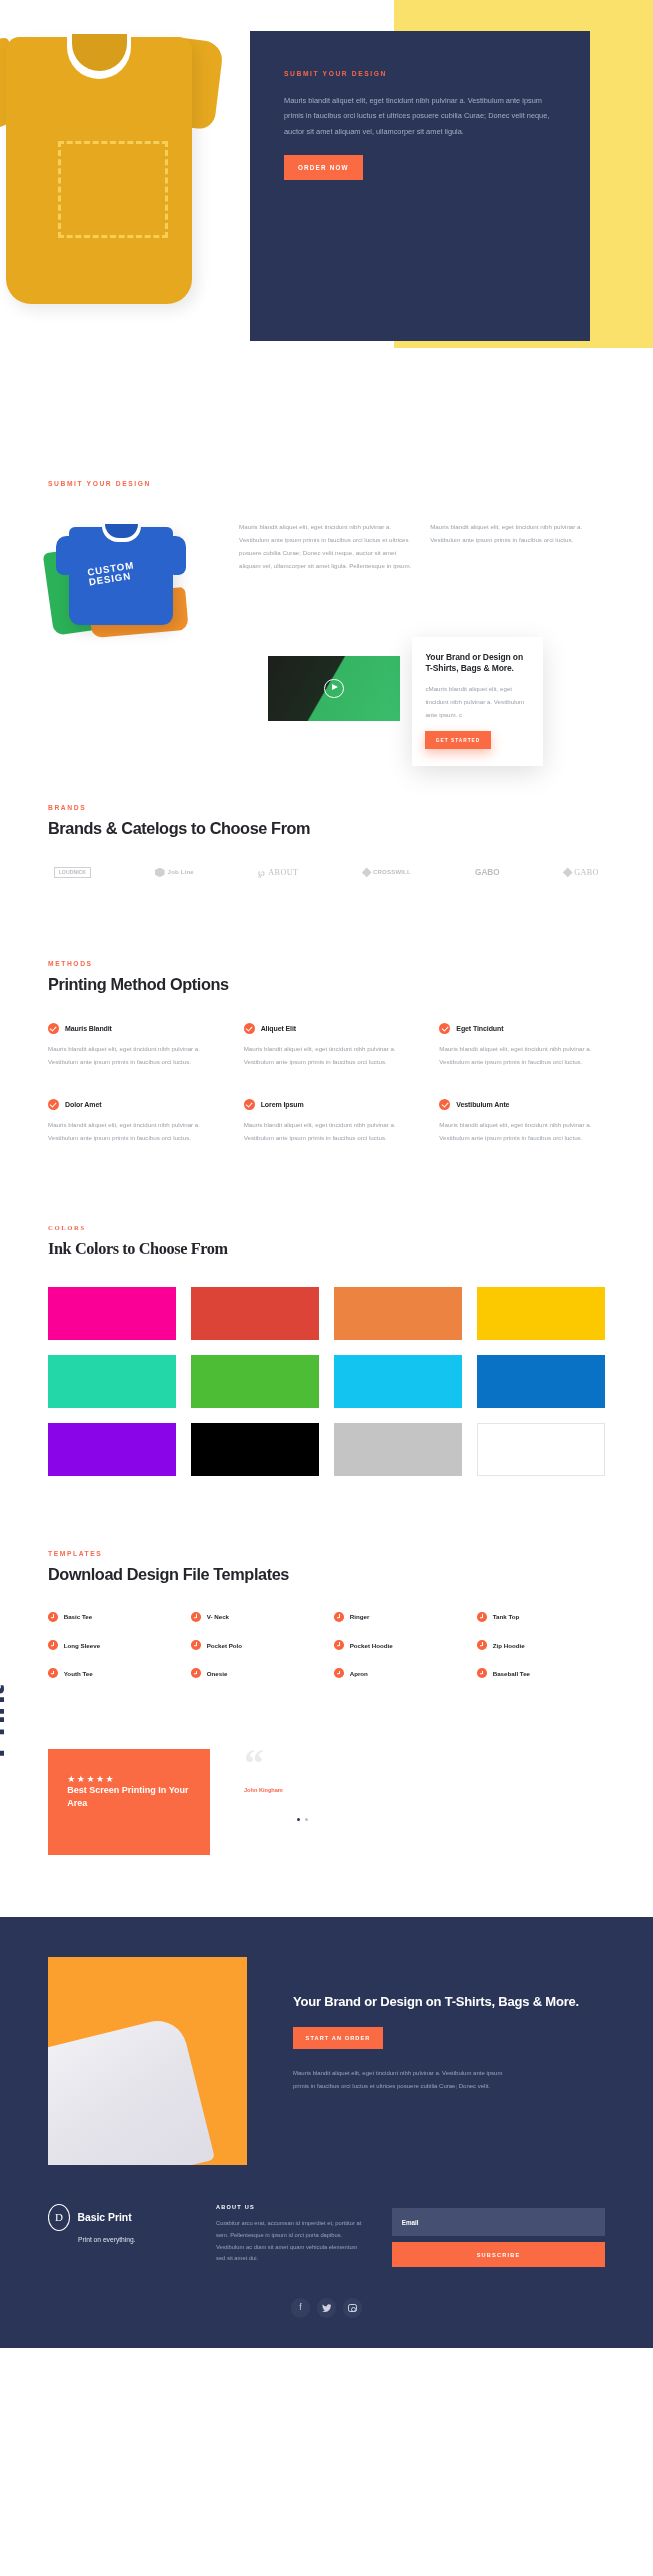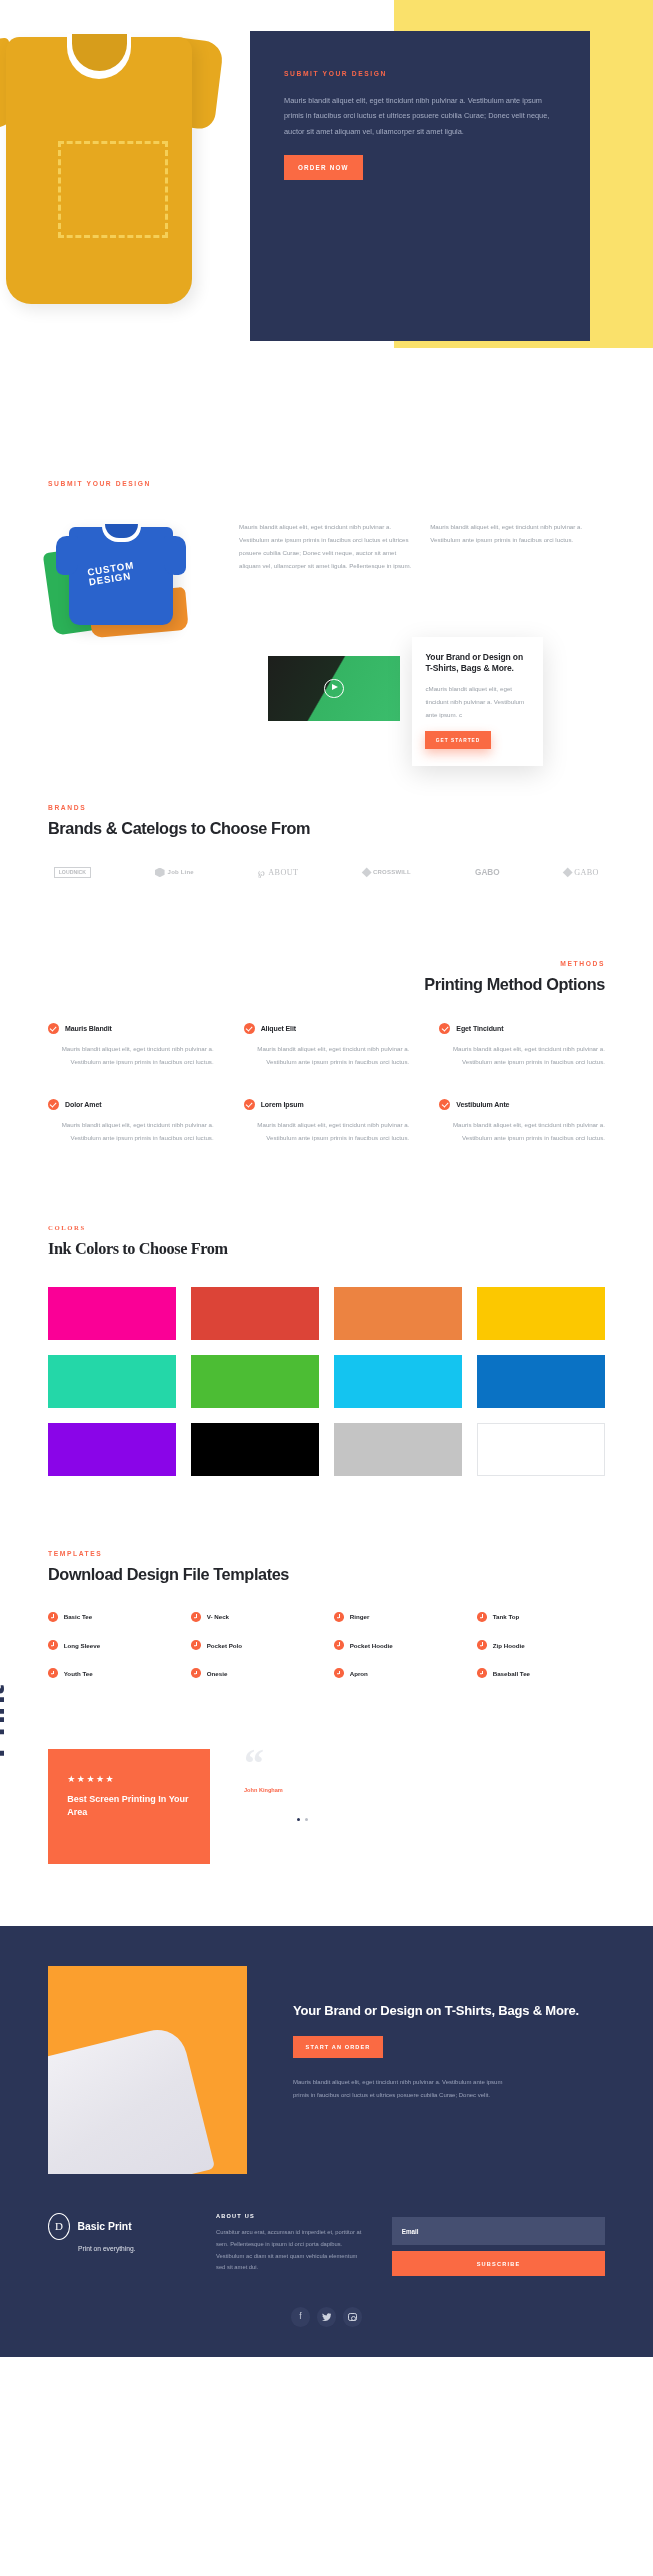--- a/index.html
+++ b/index.html
@@ -217,21 +217,21 @@
   .logo-text {
     font-size: 6px; font-weight: bold; color: #5c6068; letter-spacing: 0.2px;
   }
   .lg-box { border: 0.9px solid #8d9198; padding: 1.5px 3.7px; font-size: 5.2px; font-weight: bold; color: #5c6068; }
   .lg-shape { width: 9.7px; height: 9.7px; background: #8d9198; }
   .lg-hex { clip-path: polygon(50% 0,100% 25%,100% 75%,50% 100%,0 75%,0 25%); }
   .lg-diamond { transform: rotate(45deg); width: 7.4px; height: 7.4px; }
   .lg-serif { font-family: "Liberation Serif", serif; font-size: 8.2px; color: #5c6068; letter-spacing: 0.4px; }
 
   
-  .methods { padding-top: 82px; text-align: right; }
+  .methods { padding-top: 82px; }
   .method-grid {
     display: grid; grid-template-columns: repeat(3, 1fr);
     gap: 31px 30px; margin-top: 28px;
   }
   .m-head { display: flex; align-items: center; gap: 6px; }
   .m-check {
     width: 11px; height: 11px; border-radius: 50%; background: #f9643f;
     flex: none; position: relative;
   }
   .m-check:after {
@@ -285,21 +285,20 @@
     white-space: nowrap;
   }
   .testi-row { display: flex; gap: 34px; align-items: flex-start; }
   .testi-card {
     width: 162px; background: #fa6a43; padding: 25px 19.3px 45px;
     flex: none;
   }
   .stars { color: #fff; font-size: 9px; letter-spacing: 1.5px; }
   .testi-card h3 {
     color: #fff; font-size: 9px; font-weight: bold; line-height: 1.42;
-    margin-top: 9px;
   }
   .quote-block { flex: 1; padding-top: 3px; }
   .quote-mark {
     color: #e9ebef; font-size: 40px; font-weight: bold; line-height: 0.62;
     font-family: "Liberation Serif", serif;
   }
   .quote-text {
     color: #24262b; font-size: 8.5px; font-weight: bold; line-height: 1.68;
     margin-top: 10.4px; letter-spacing: -0.2px;
   }

